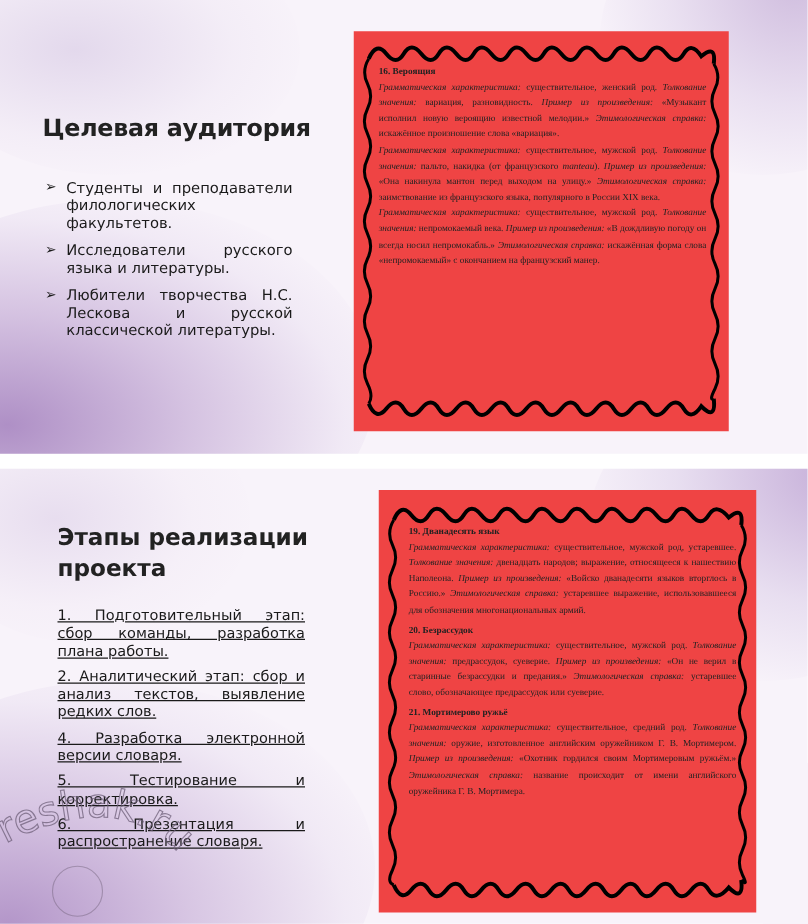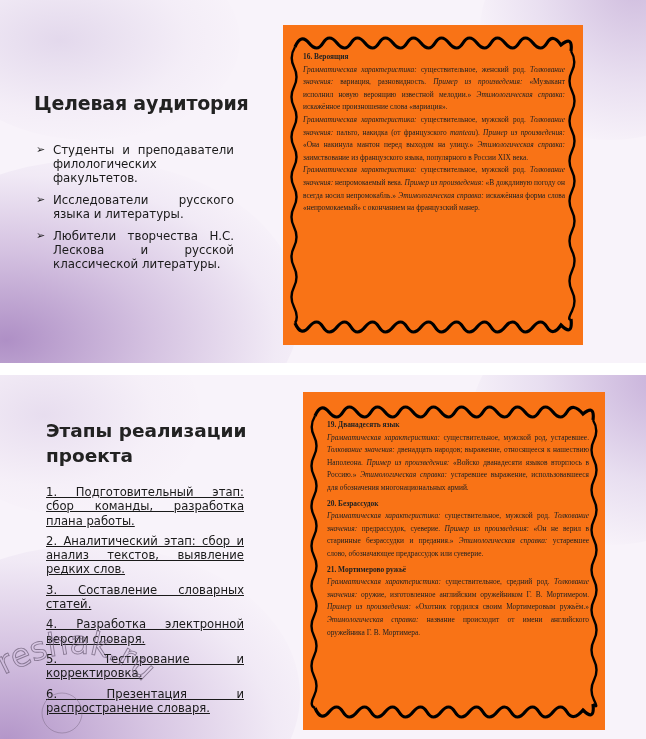--- a/index.html
+++ b/index.html
@@ -36,21 +36,21 @@
     #slide1 .slide-title { left: 34px; top: 92px; font-size: 19px; letter-spacing: -0.2px; }
     #slide2 .slide-title { left: 46px; top: 43px; font-size: 18.5px; line-height: 25px; width: 230px; }
 
     .bullets { position: absolute; margin: 0; padding: 0; list-style: none; color: #1a1a1a; }
     #slide1 .bullets { left: 36px; top: 143px; width: 198px; font-size: 11.8px; line-height: 14px; }
     #slide1 .bullets li { position: relative; padding-left: 17px; margin-bottom: 8px; text-align: justify; }
     #slide1 .bullets li .arrow { position: absolute; left: 0; top: 0; font-size: 11px; }
     #slide2 .bullets { left: 46px; top: 110px; width: 198px; font-size: 11.6px; line-height: 14.3px; text-decoration: underline; }
     #slide2 .bullets li { margin-bottom: 6px; text-align: justify; }
 
-    .card { position: absolute; background: #f97316; }
+    .card { position: absolute; background: #ef4444; }
     #slide1 .card { left: 283px; top: 25px; width: 300px; height: 320px; }
     #slide2 .card { left: 303px; top: 17px; width: 302px; height: 338px; }
     .card svg.frame { position: absolute; left: 0; top: 0; }
     .card-body {
       position: absolute; font-family: "Liberation Serif", serif; color: #222;
       font-size: 7.4px; line-height: 12.6px; text-align: justify;
     }
     #slide1 .card-body { left: 20px; top: 26px; width: 262px; }
     #slide2 .card-body { left: 24px; top: 27px; width: 262px; }
     .entry-title { font-weight: bold; margin-top: 3px; }
@@ -110,21 +110,20 @@
 <div class="slide" id="slide2">
   <div class="wash w1"></div>
   <div class="wash w2"></div>
   <div class="wash w3"></div>
 
   <h1 class="slide-title">Этапы реализации проекта</h1>
 
   <ol class="bullets">
     <li>1. Подготовительный этап: сбор команды, разработка плана работы.</li>
     <li>2. Аналитический этап: сбор и анализ текстов, выявление редких слов.</li>
-    <li>3. Составление словарных статей.</li>
     <li>4. Разработка электронной версии словаря.</li>
     <li>5. Тестирование и корректировка.</li>
     <li>6. Презентация и распространение словаря.</li>
   </ol>
 
   <div class="card">
     <svg class="frame" width="302" height="338" viewBox="0 0 302 338">
       <path d="M12,24 Q18,10 26,20 T40,20 T54,20 T68,20 T82,20 T96,20 T110,20 T124,20 T138,20 T152,20 T166,20 T180,20 T194,20 T208,20 T222,20 T236,20 T250,20 T264,20 T280,22 Q292,12 290,28" fill="none" stroke="#000" stroke-width="3.2"></path>
       <path d="M12,316 Q18,330 26,320 T40,320 T54,320 T68,320 T82,320 T96,320 T110,320 T124,320 T138,320 T152,320 T166,320 T180,320 T194,320 T208,320 T222,320 T236,320 T250,320 T264,320 T280,318 Q292,330 290,312" fill="none" stroke="#000" stroke-width="3.2"></path>
       <path d="M12,24 Q6,34 11,44 T11,64 T11,84 T11,104 T11,124 T11,144 T11,164 T11,184 T11,204 T11,224 T11,244 T11,264 T11,284 T11,304 T12,316" fill="none" stroke="#000" stroke-width="2.4"></path>

